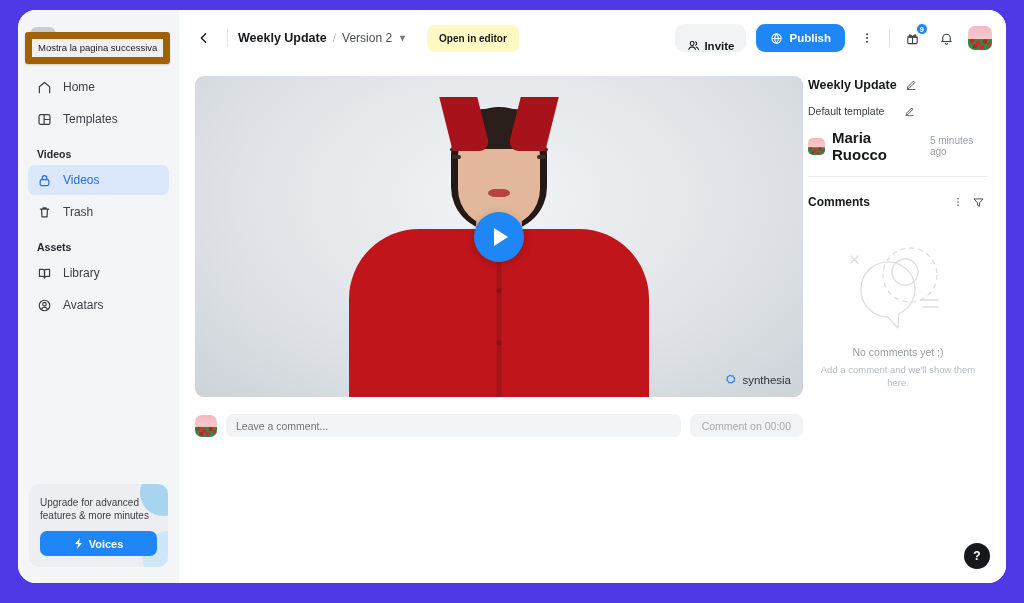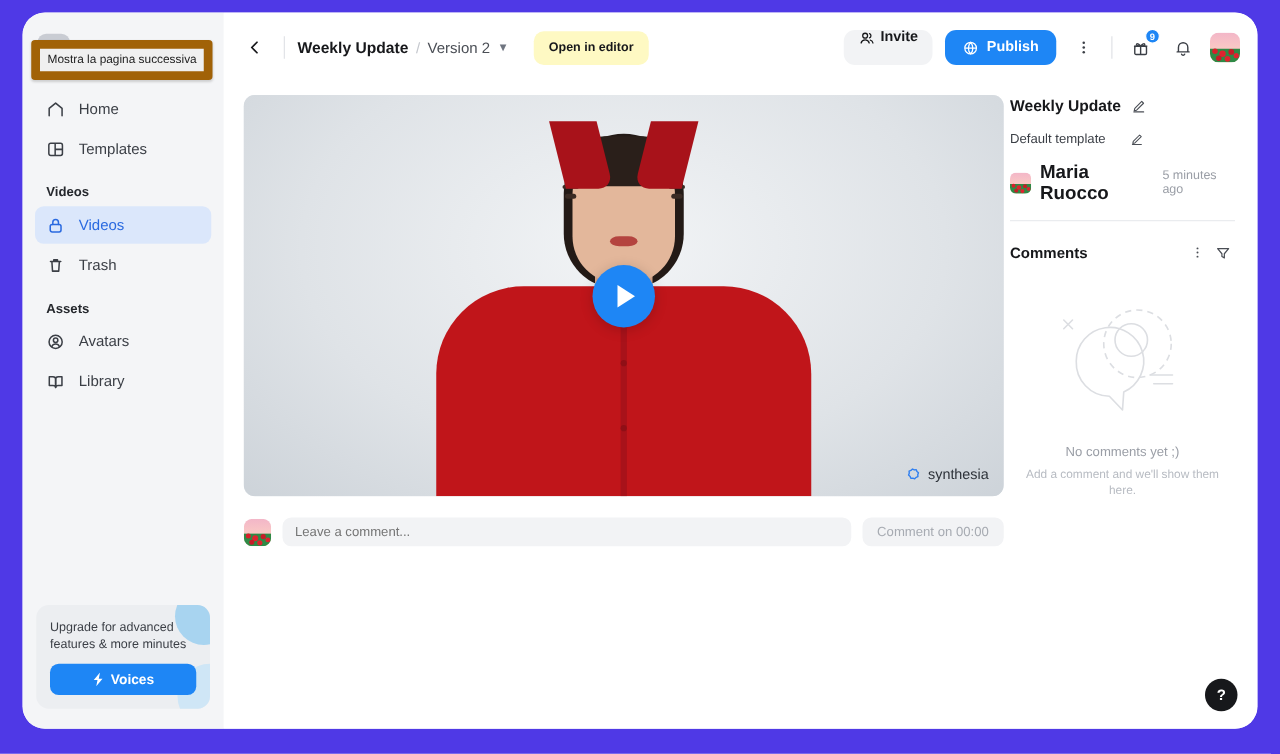--- a/index.html
+++ b/index.html
@@ -146,21 +146,21 @@
   .chev-sm { color: #6f7580; font-size: 9px; }
   .open-editor {
     background: #fef9c3; border: none;
     font-size: 10px; color: #17181b; font-weight: 600;
     height: 27px; padding: 0 12px; border-radius: 8px;
     cursor: pointer; margin-left: 10px;
   }
   .spacer { flex: 1; }
 
   .invite-btn {
-    display: flex; align-items: flex-start; gap: 4px;
+    display: flex; align-items: flex-end; gap: 4px;
     background: #f2f3f5; border: none;
     height: 28px; padding: 0 12px; border-radius: 9px;
     font-size: 11.5px; font-weight: 600; color: #17181b;
     cursor: pointer;
   }
   .publish-btn {
     display: flex; align-items: center; gap: 6px;
     background: #1e86f5; border: none;
     height: 28px; padding: 0 14px; border-radius: 9px;
     font-size: 11.5px; font-weight: 600; color: #fff;
@@ -316,21 +316,21 @@
     margin-top: 15px;
   }
   .rp-comments-title { font-size: 12px; font-weight: 700; color: #17181b; flex: 1; }
   .rp-icn { width: 20px; height: 20px; display:flex; align-items:center; justify-content:center; color:#4a4e55; cursor:pointer;}
 
   .empty-state {
     margin-top: 30px;
     display: flex; flex-direction: column; align-items: center;
     text-align: center;
   }
-  .empty-title { font-size: 10.5px; color: #9a9ea6; margin-top: 18px; text-align: center; }
+  .empty-title { font-size: 10.5px; color: #9a9ea6; margin-top: 8px; text-align: center; }
   .empty-sub { font-size: 9.5px; color: #b7bbc2; line-height: 13px; margin-top: 5px; width: 155px; }
 
   .help-btn {
     position: absolute; right: 16px; bottom: 14px;
     width: 26px; height: 26px; border-radius: 50%;
     background: #17181b; color: #fff;
     display: flex; align-items: center; justify-content: center;
     font-size: 12px; font-weight: 700; cursor: pointer;
   }
 </style>
@@ -381,33 +381,33 @@
         <svg class="ico" viewBox="0 0 16 16" fill="none" stroke="#3b3f46" stroke-width="1.3">
           <path d="M3.6 4.4h8.8M6.4 4.4V3.1h3.2v1.3M4.8 4.4l.55 8.3h5.3l.55-8.3" stroke-linecap="round" stroke-linejoin="round"></path>
         </svg>
         <span>Trash</span>
       </div>
 
       <div class="nav-section">Assets</div>
 
       <div class="nav-item">
         <svg class="ico" viewBox="0 0 16 16" fill="none" stroke="#3b3f46" stroke-width="1.3">
+          <path d="M2.6 3.6h3.1c1.3 0 2.3.9 2.3 2v7.1c0-.9-1-1.7-2.3-1.7H2.6z" stroke-linejoin="round"></path>
+          <path d="M13.4 3.6h-3.1c-1.3 0-2.3.9-2.3 2v7.1c0-.9 1-1.7 2.3-1.7h3.1z" stroke-linejoin="round"></path>
+        </svg>
+        <span>Library</span>
+      </div>
+
+      <div class="nav-item">
+        <svg class="ico" viewBox="0 0 16 16" fill="none" stroke="#3b3f46" stroke-width="1.3">
           <circle cx="8" cy="8" r="5.6"></circle>
           <circle cx="8" cy="6.6" r="1.9"></circle>
           <path d="M4.7 12.2c.6-1.6 1.8-2.4 3.3-2.4s2.7.8 3.3 2.4" stroke-linecap="round"></path>
         </svg>
         <span>Avatars</span>
-      </div>
-
-      <div class="nav-item">
-        <svg class="ico" viewBox="0 0 16 16" fill="none" stroke="#3b3f46" stroke-width="1.3">
-          <path d="M2.6 3.6h3.1c1.3 0 2.3.9 2.3 2v7.1c0-.9-1-1.7-2.3-1.7H2.6z" stroke-linejoin="round"></path>
-          <path d="M13.4 3.6h-3.1c-1.3 0-2.3.9-2.3 2v7.1c0-.9 1-1.7 2.3-1.7h3.1z" stroke-linejoin="round"></path>
-        </svg>
-        <span>Library</span>
       </div>
 
 
     </nav>
 
     <div class="upgrade-wrap">
       <div class="upgrade-card">
         <div class="blob1"></div>
         <div class="blob2"></div>
         <div class="upgrade-text">Upgrade for advanced features &amp; more minutes</div>

